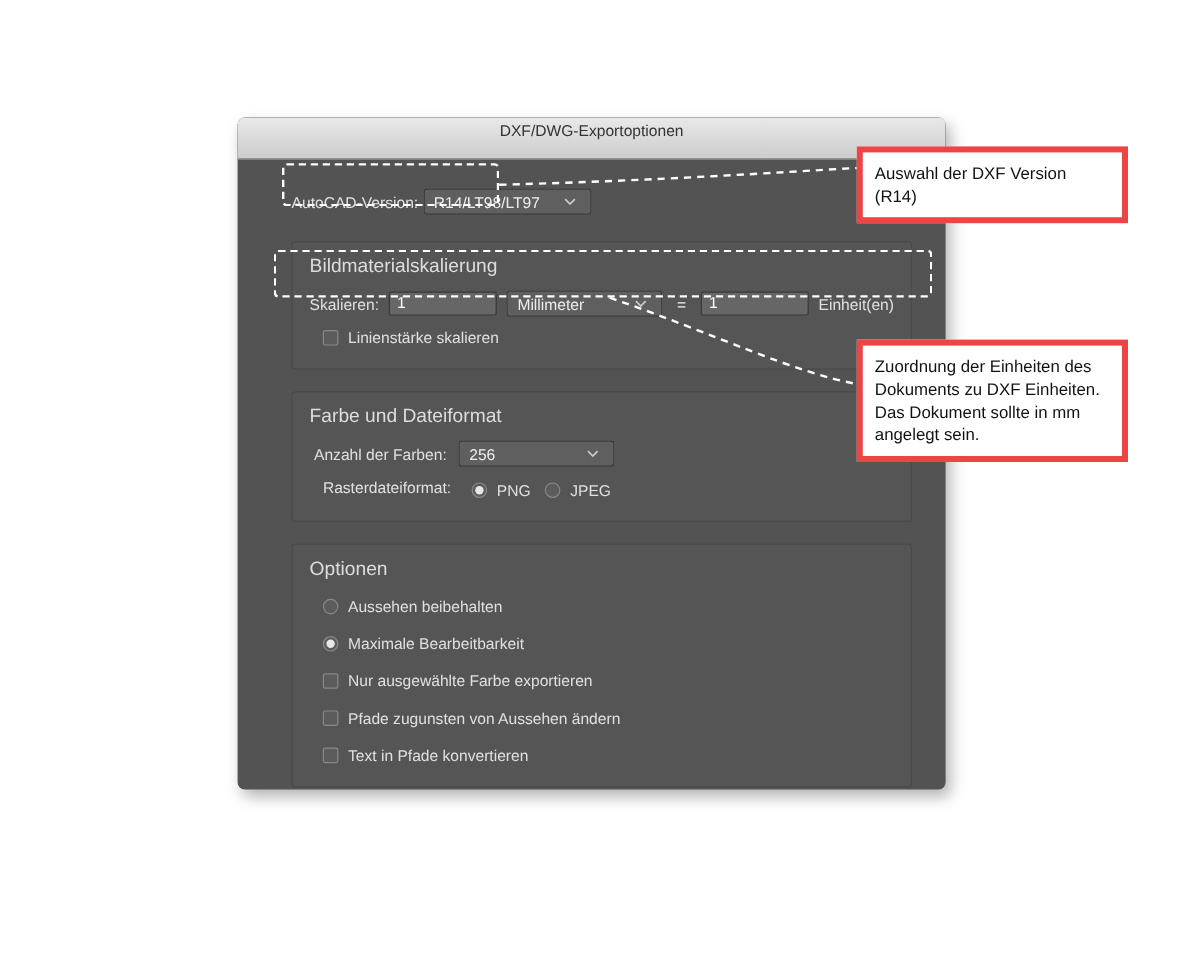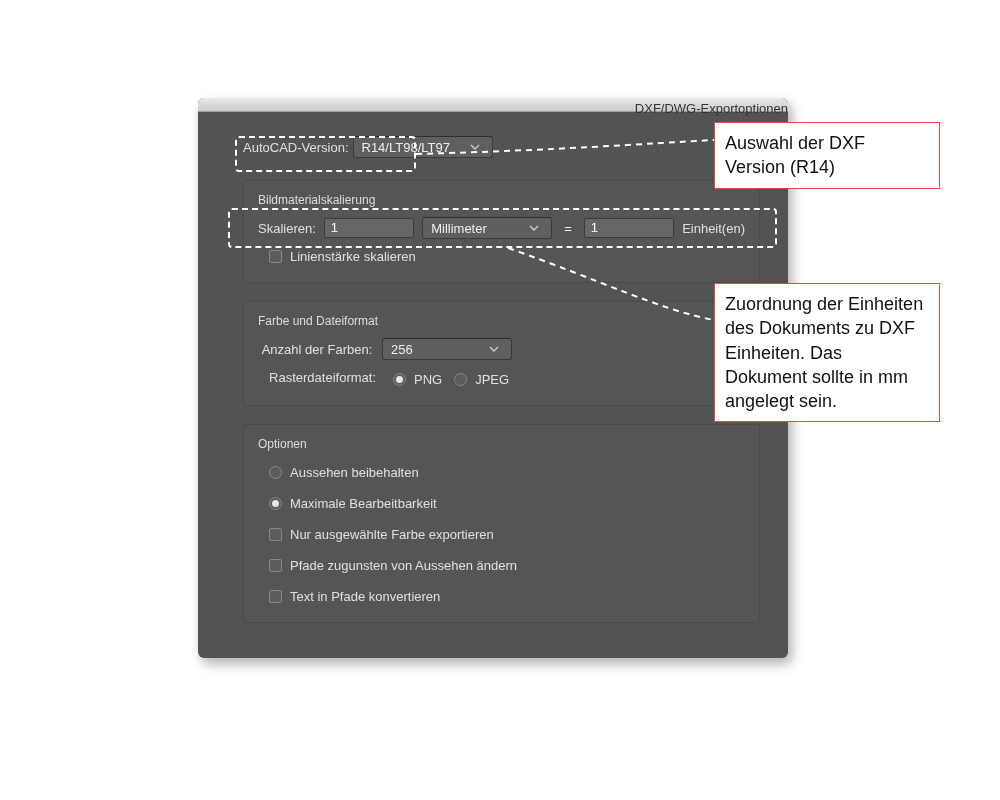--- a/index.html
+++ b/index.html
@@ -21,26 +21,26 @@
   .dialog {
     position: absolute;
     left: 198px; top: 98px;
     width: 590px; height: 560px;
     background: #535353;
     border-radius: 6px;
     overflow: hidden;
     color: #e8e8e8;
   }
   .titlebar {
-    height: 14px;
+    height: 35px;
     background: linear-gradient(#e9e9e9, #cccccc);
     border-bottom: 1px solid #a0a0a0;
     color: #333;
     font-size: 13px;
-    text-align: right;
+    text-align: center;
     line-height: 22px;
     font-weight: 500;
   }
   .body {
     padding: 24px 28px 0 28px;
     position: relative;
     margin-left: 17px;
   }
   
   .row-version {
@@ -80,21 +80,21 @@
   .panel {
     background: #555555;
     border: 1px solid #4a4a4a;
     border-radius: 3px;
     padding: 12px 14px 14px 14px;
     margin-bottom: 18px;
     position: relative;
   }
   .panel-title {
     color: #ddd;
-    font-size: 12px;
+    font-size: 16px;
     margin-bottom: 10px;
   }
   
   .scale-row {
     display: flex; align-items: center;
     gap: 8px;
     margin-bottom: 10px;
   }
   .scale-row .lbl { color: #e0e0e0; }
   .textfield {
@@ -147,23 +147,23 @@
     display: flex; align-items: flex-start;
   }
   .raster-line .lbl { color: #e0e0e0; width: 118px; text-align: right; margin-right: 6px; padding-top: 2px; }
   .raster-opts { display: flex; gap: 1px; }
   
   .opts-list { display: flex; flex-direction: column; gap: 8px; margin-top: 4px;}
   
   .callout {
     position: absolute;
     background: #fff;
-    border: 1px solid #ef4444;
+    border: 5px solid #ef4444;
     padding: 8px 10px;
-    font-size: 18px;
+    font-size: 14px;
     color: #111;
     line-height: 1.35;
   }
   .callout.c1 { left: 714px; top: 122px; width: 226px; }
   .callout.c2 { left: 714px; top: 283px; width: 226px; }
   
   svg.connector {
     position: absolute;
     left: 0; top: 0;
     width: 1000px; height: 800px;

